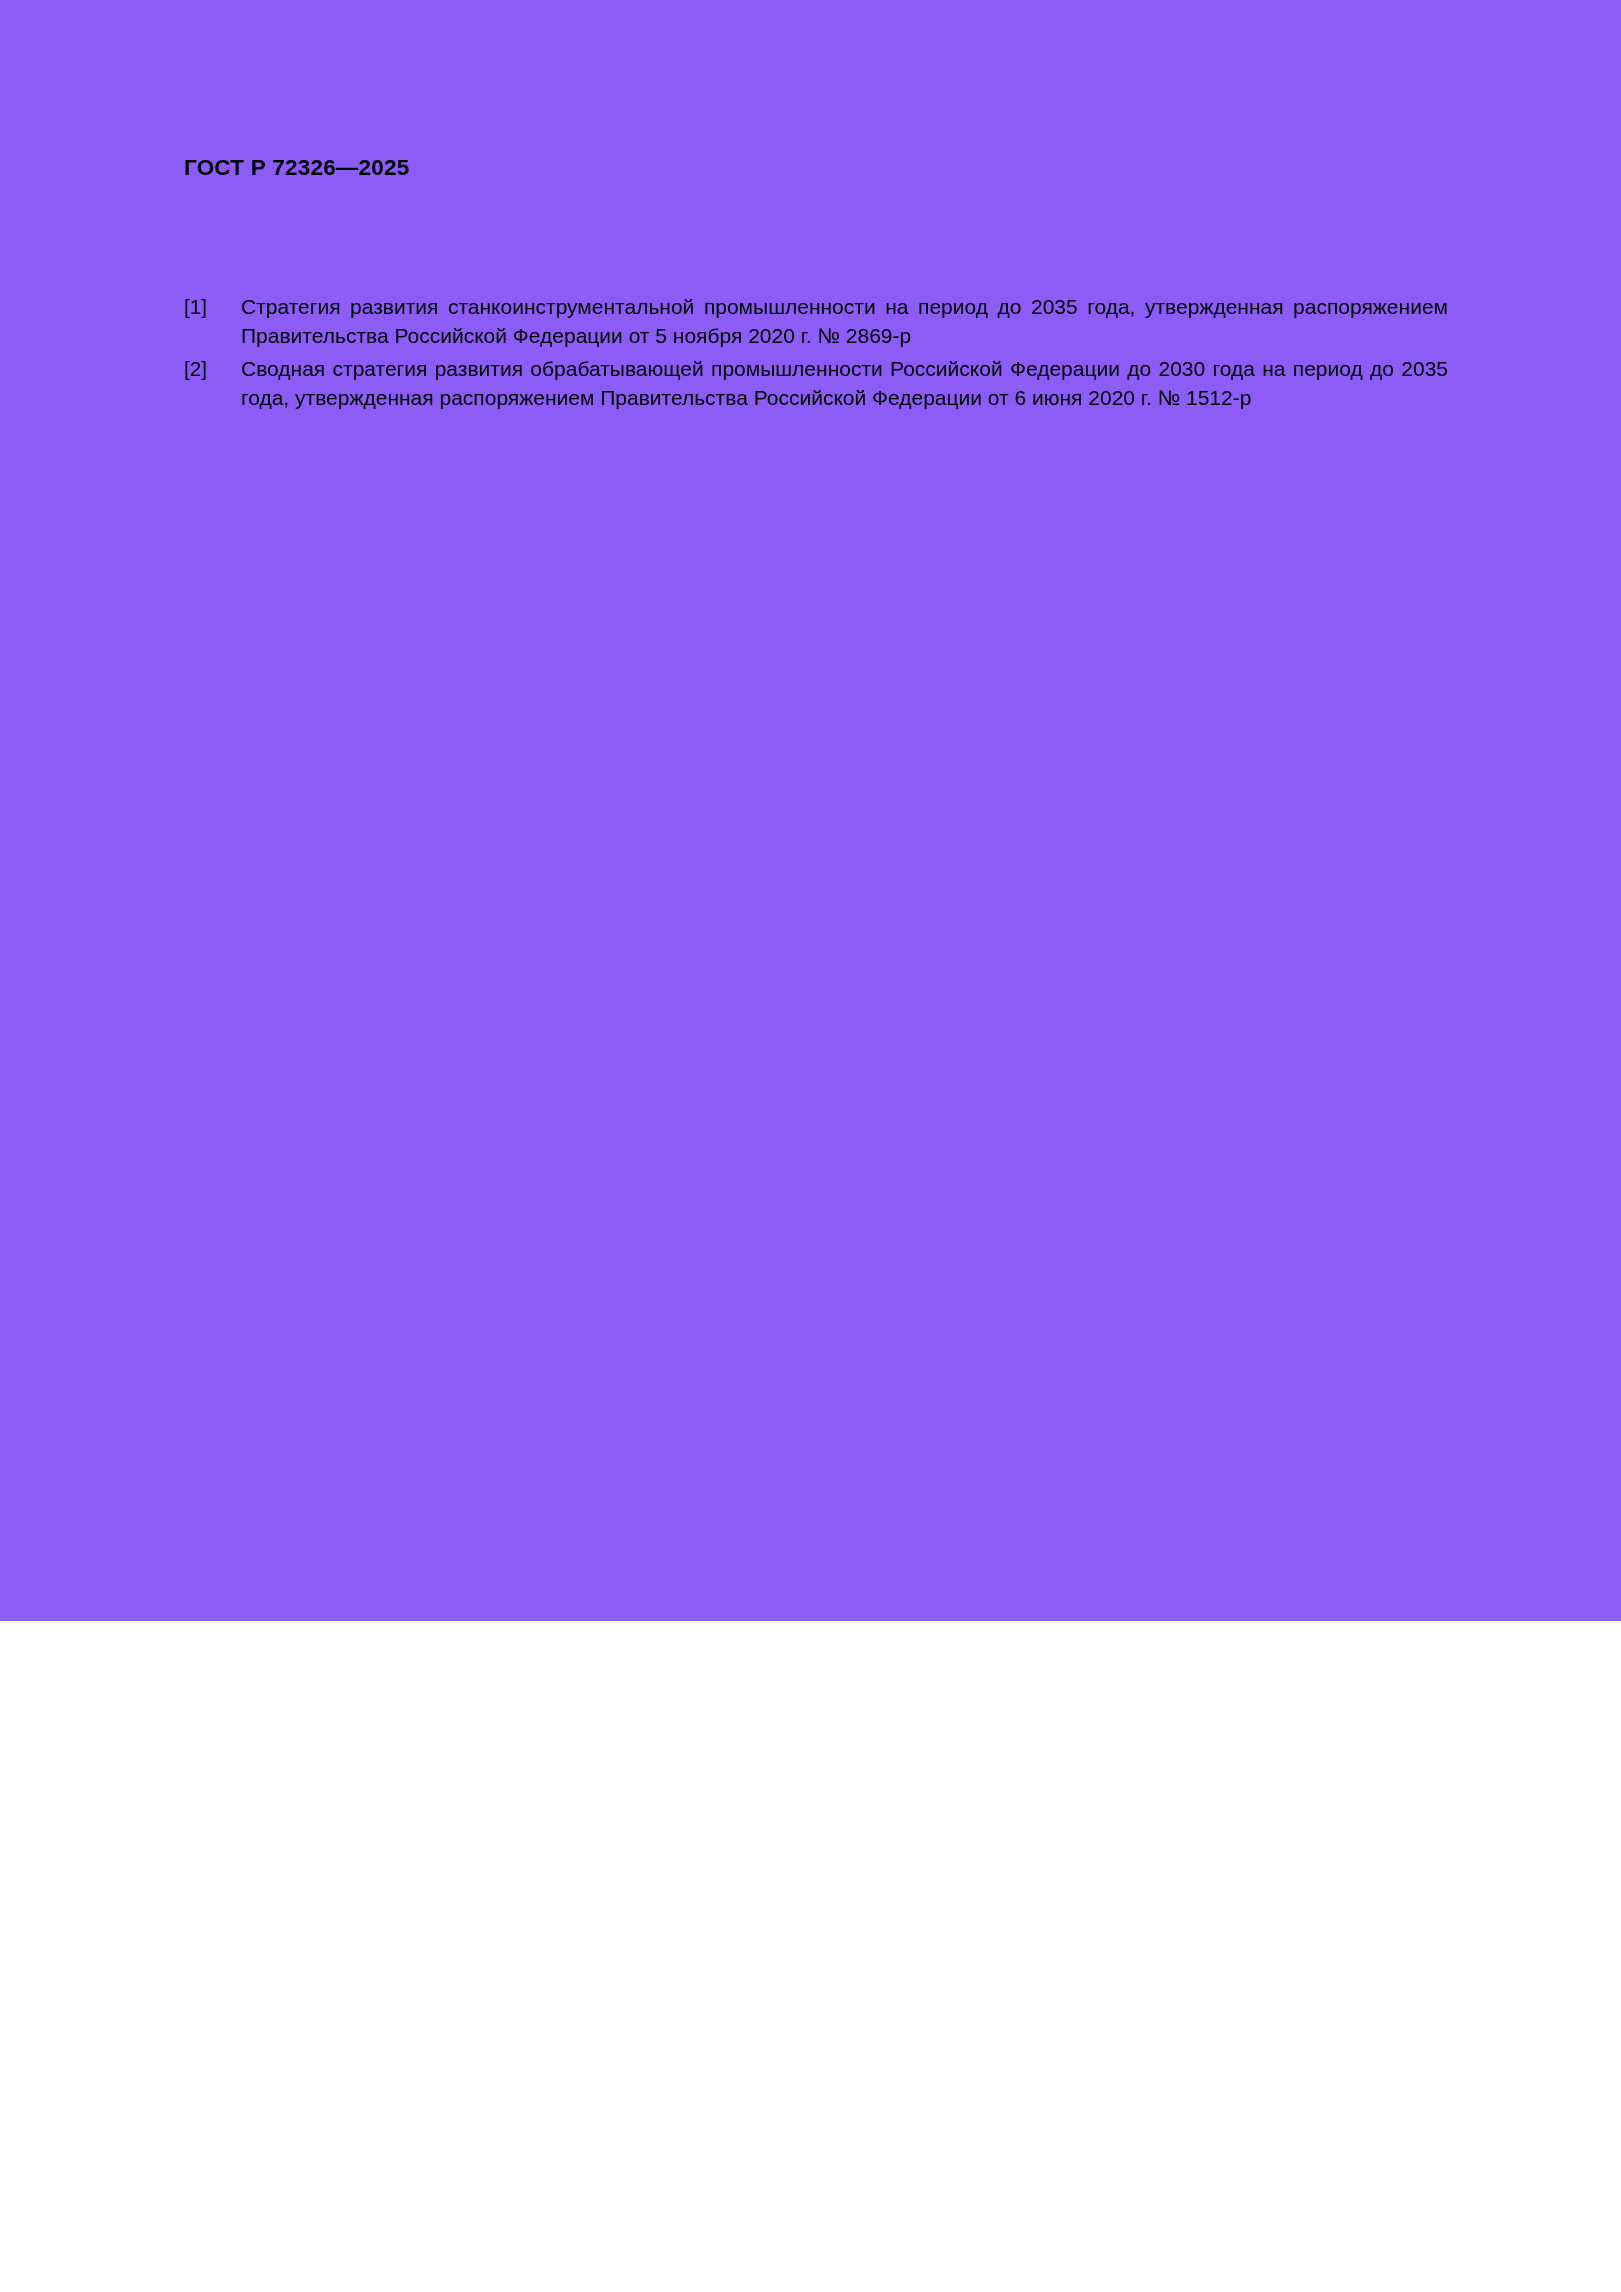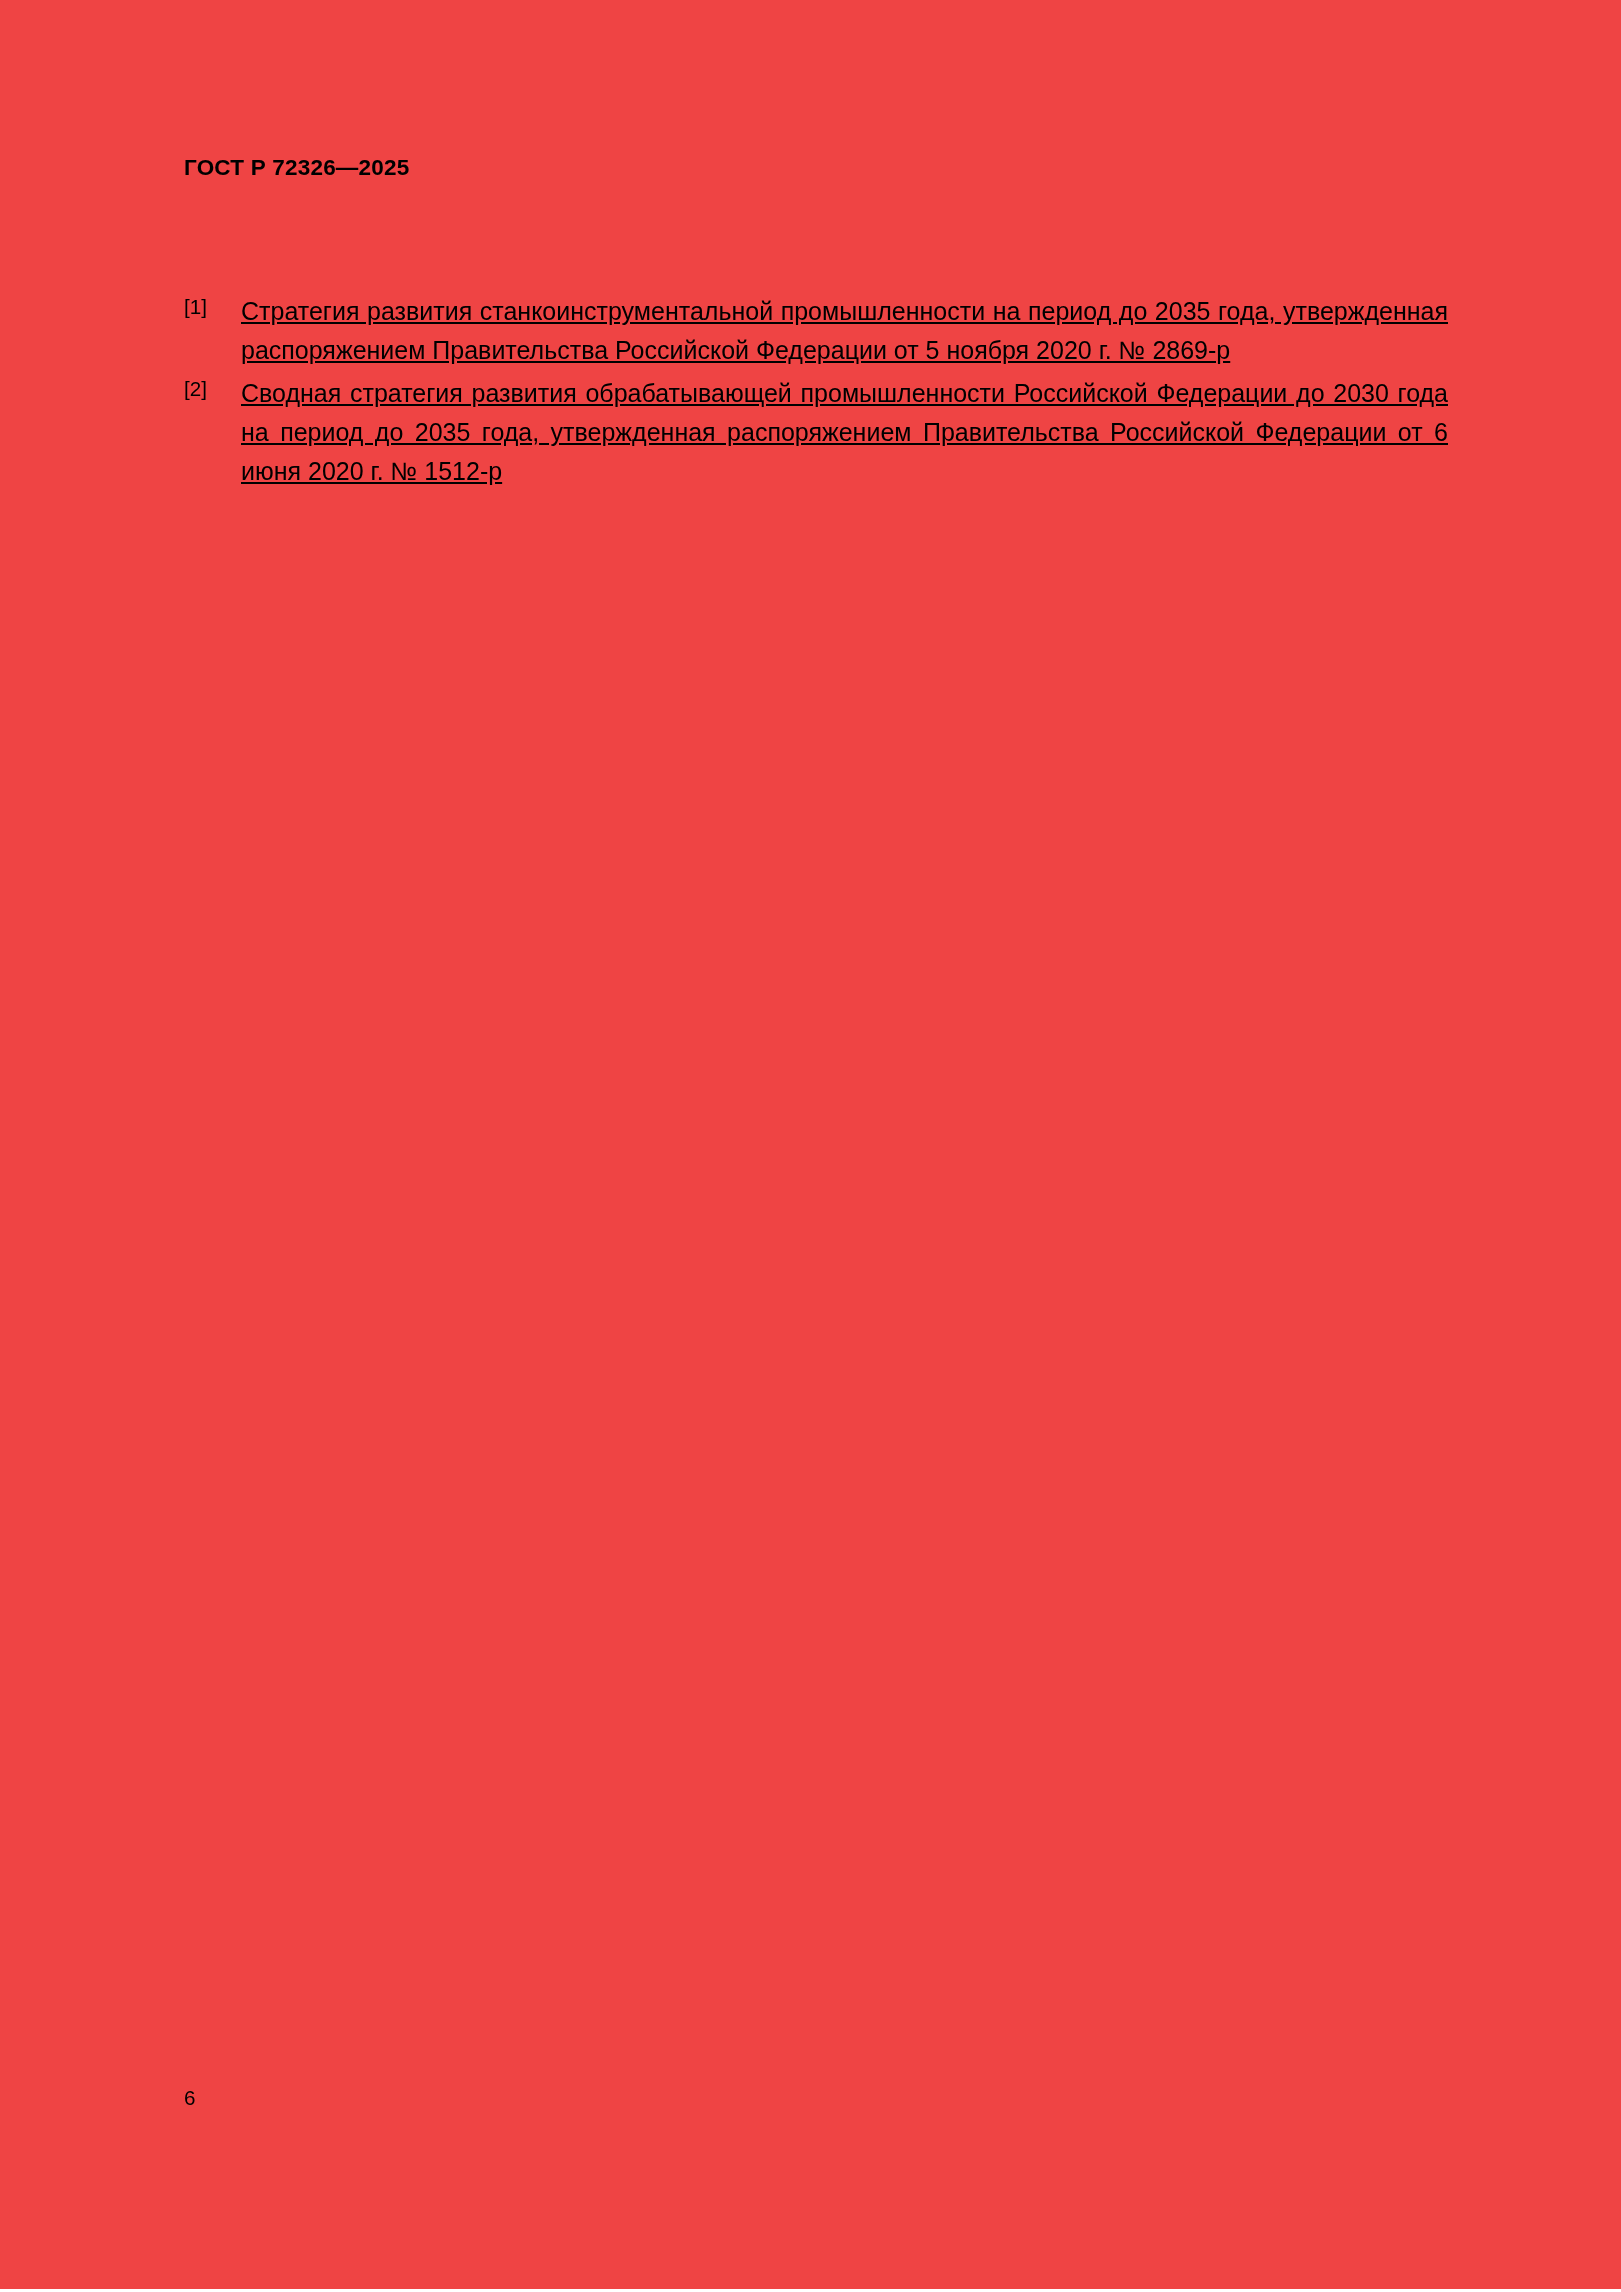--- a/index.html
+++ b/index.html
@@ -3,22 +3,22 @@
 <meta charset="utf-8">
 <style>
   html, body {
     margin: 0;
     padding: 0;
     background: #ffffff;
   }
   .page {
     position: relative;
     width: 1621px;
-    height: 2289px;
-    background: #ef4444;
+    height: 1621px;
+    background: #8b5cf6;
     font-family: "Liberation Sans", sans-serif;
     color: #000000;
     box-sizing: border-box;
     overflow: hidden;
     padding-left: 20px;
   }
   .doc-header {
     position: absolute;
     top: 155px;
     left: 184px;
@@ -49,26 +49,25 @@
     margin-bottom: 3.9px;
   }
   .biblio-marker {
     flex: 0 0 57px;
     font-size: 20.6px;
     line-height: 29px;
     white-space: nowrap;
   }
   .biblio-text {
     flex: 1 1 auto;
-    font-size: 25px;
-    line-height: 39px;
+    font-size: 21px;
+    line-height: 29px;
     text-align: justify;
     text-justify: inter-word;
     hyphens: manual;
-    text-decoration: underline;
   }
   .page-number {
     position: absolute;
     left: 184px;
     top: 2086px;
     font-size: 20.6px;
   }
 </style>
 </head>
 <body>

